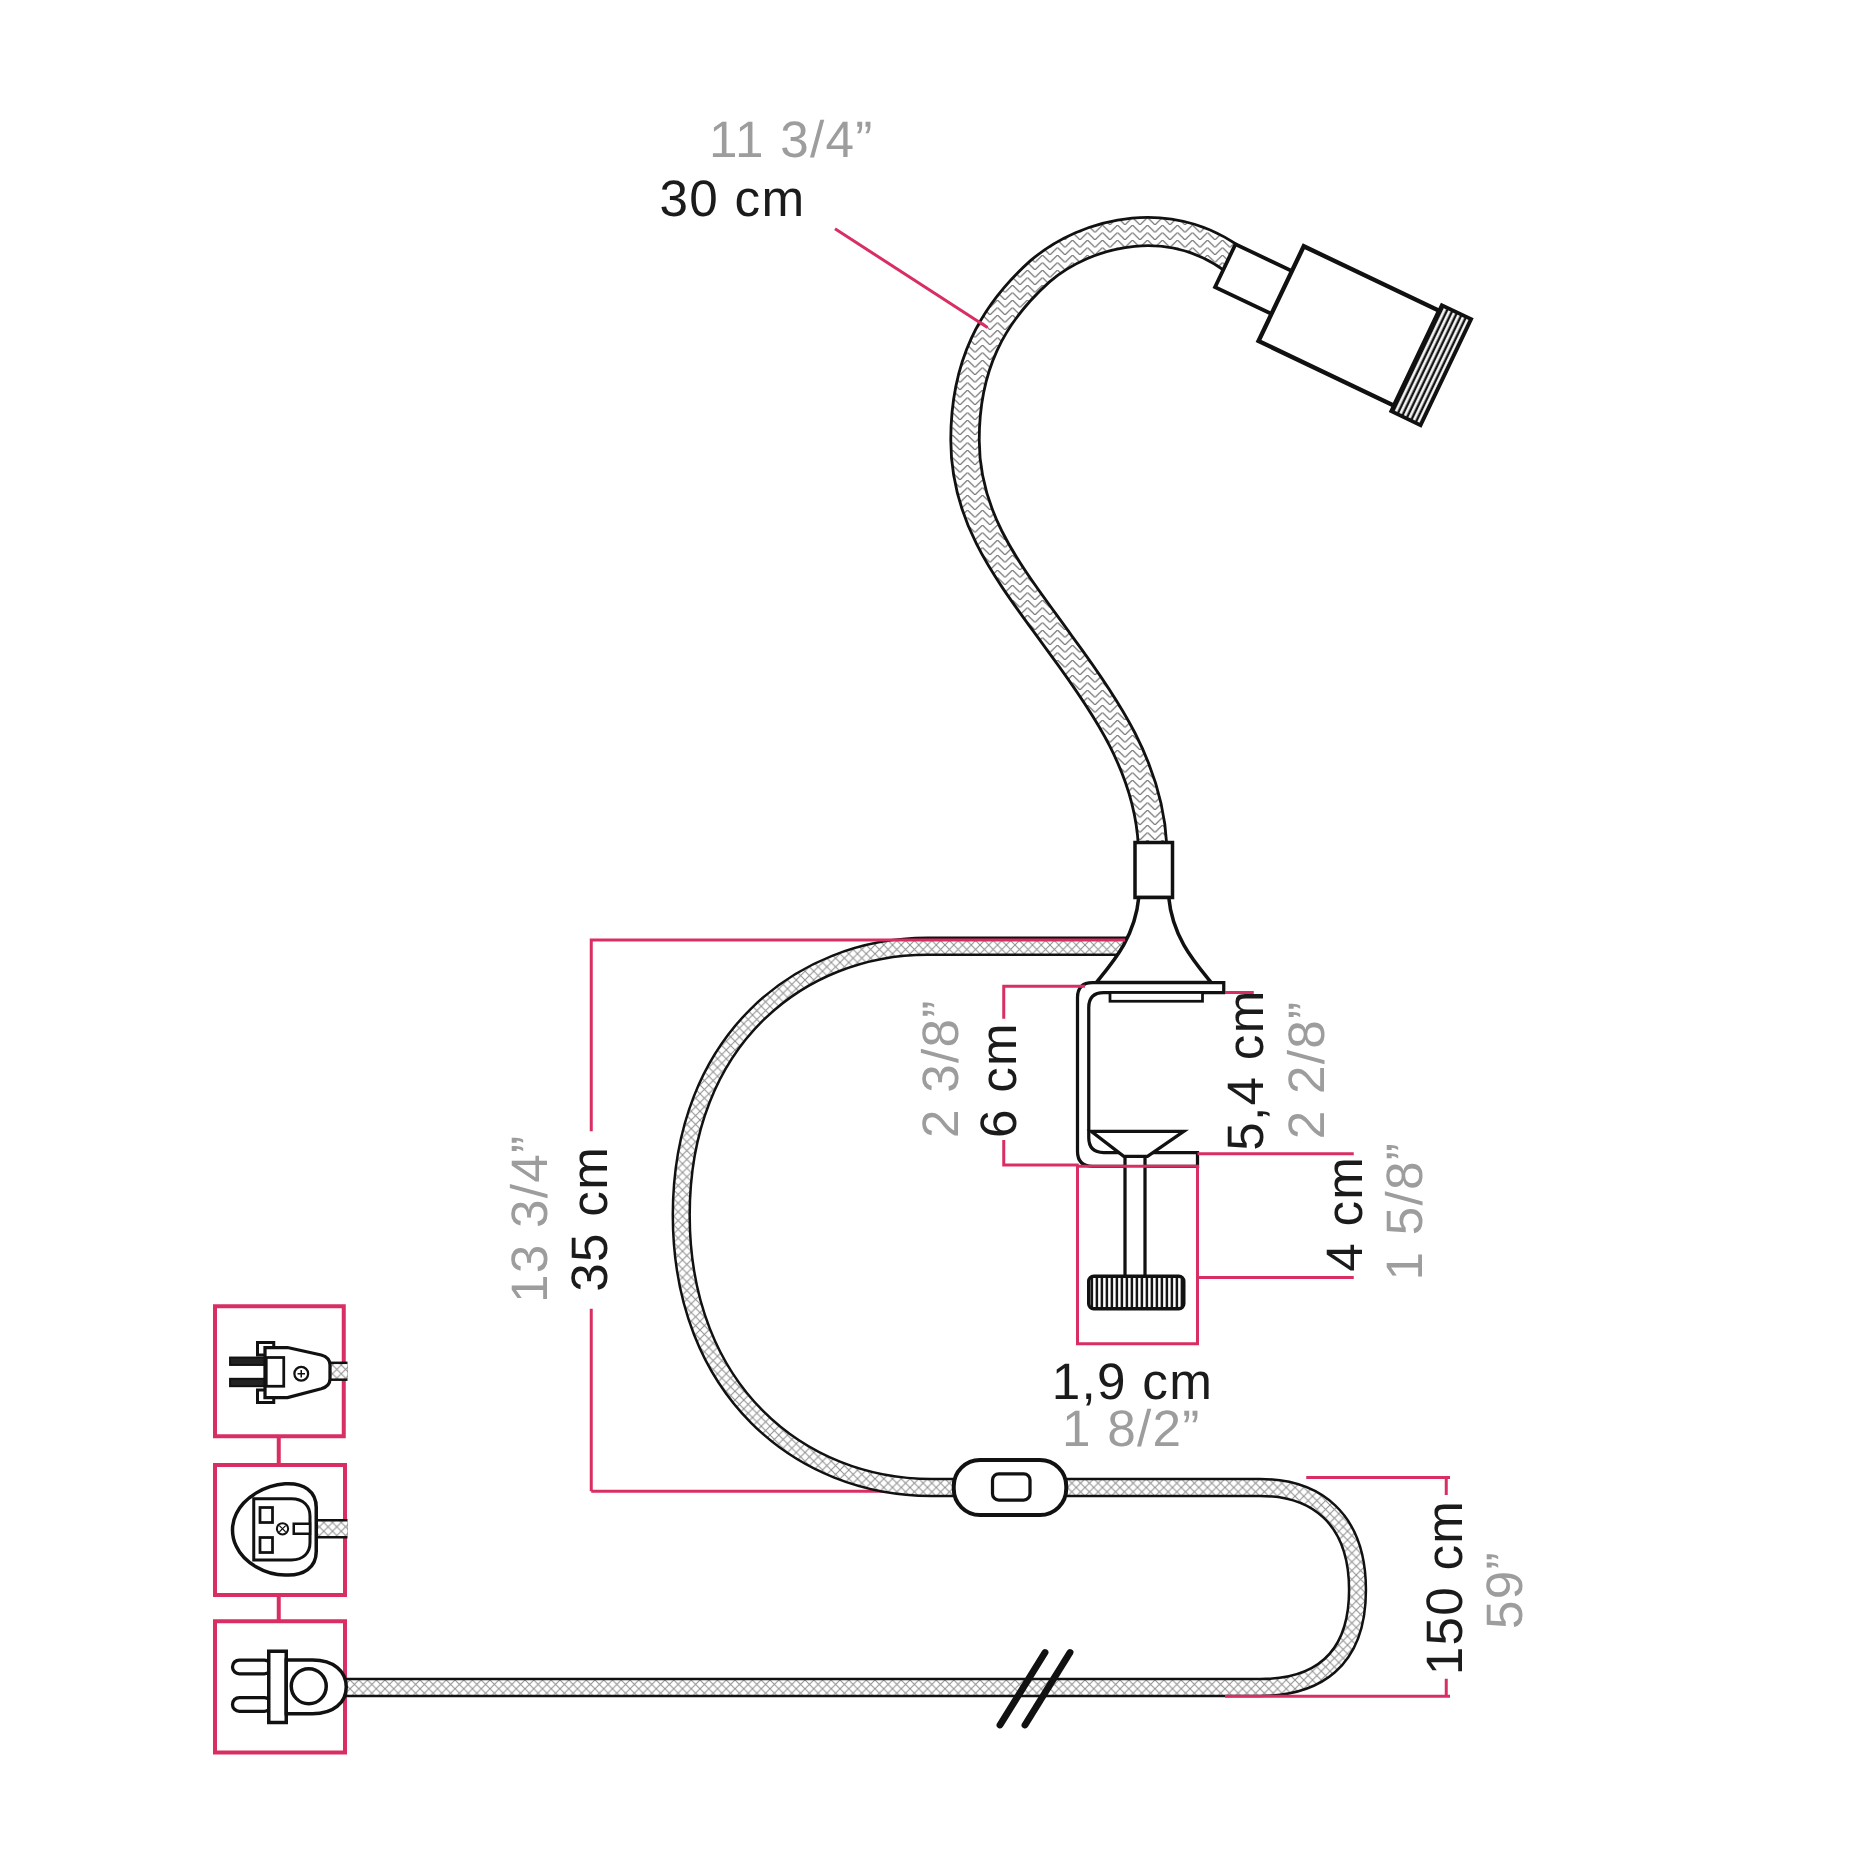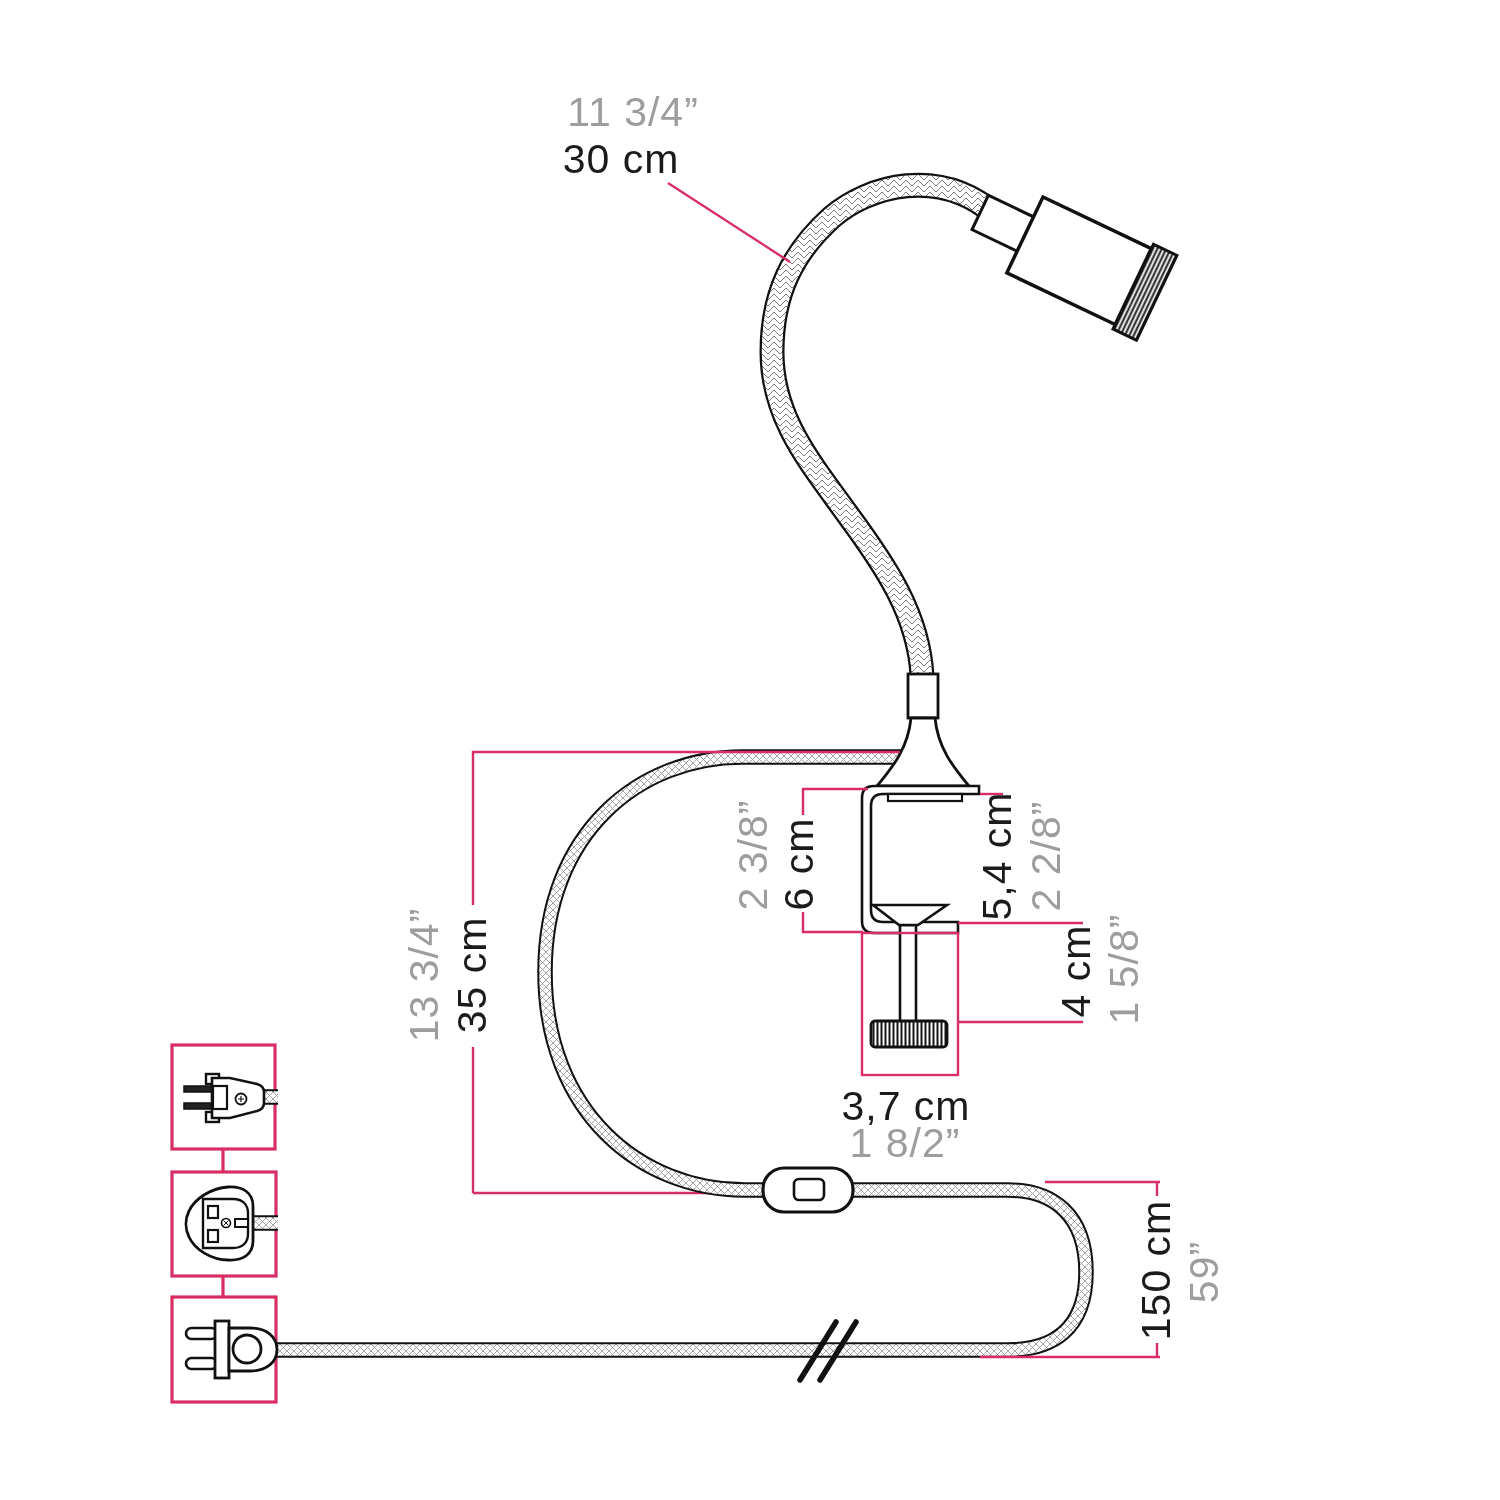--- a/index.html
+++ b/index.html
@@ -139,33 +139,33 @@
     <rect x="862" y="933" width="96" height="142"></rect>
 
     <polyline points="1045,1182 1160,1182"></polyline>
     <line x1="1157" y1="1182" x2="1157" y2="1196"></line>
     <polyline points="980,1357 1160,1357"></polyline>
     <line x1="1157" y1="1343" x2="1157" y2="1357"></line>
   </g>
 </svg>
 
   <div class="lbl gray" style="left:633px;top:112px">11 3/4”</div>
-  <div class="lbl" style="left:621px;top:159px">30 cm</div>
+  <div class="lbl" style="left:586px;top:159px">30 cm</div>
 
   <div class="lbl gray rot" style="left:424px;top:975px">13 3/4”</div>
   <div class="lbl rot" style="left:472px;top:975px">35 cm</div>
 
   <div class="lbl gray rot" style="left:753px;top:855px">2 3/8”</div>
   <div class="lbl rot" style="left:799px;top:864px">6 cm</div>
 
   <div class="lbl rot" style="left:997px;top:856px">5,4 cm</div>
   <div class="lbl gray rot" style="left:1046px;top:856px">2 2/8”</div>
 
   <div class="lbl rot" style="left:1076px;top:971px">4 cm</div>
   <div class="lbl gray rot" style="left:1124px;top:969px">1 5/8”</div>
 
-  <div class="lbl" style="left:906px;top:1106px">3,7 cm</div>
+  <div class="lbl" style="left:906px;top:1106px">1,9 cm</div>
   <div class="lbl gray" style="left:905px;top:1143px">1 8/2”</div>
 
   <div class="lbl rot" style="left:1156px;top:1270px">150 cm</div>
   <div class="lbl gray rot" style="left:1204px;top:1272px">59”</div>
 
 </div>
 
 </body></html>

